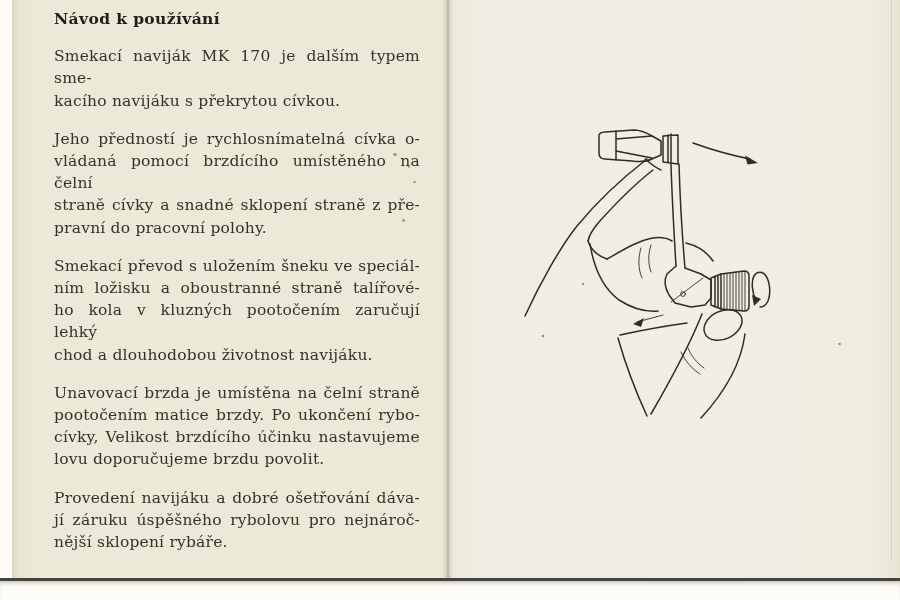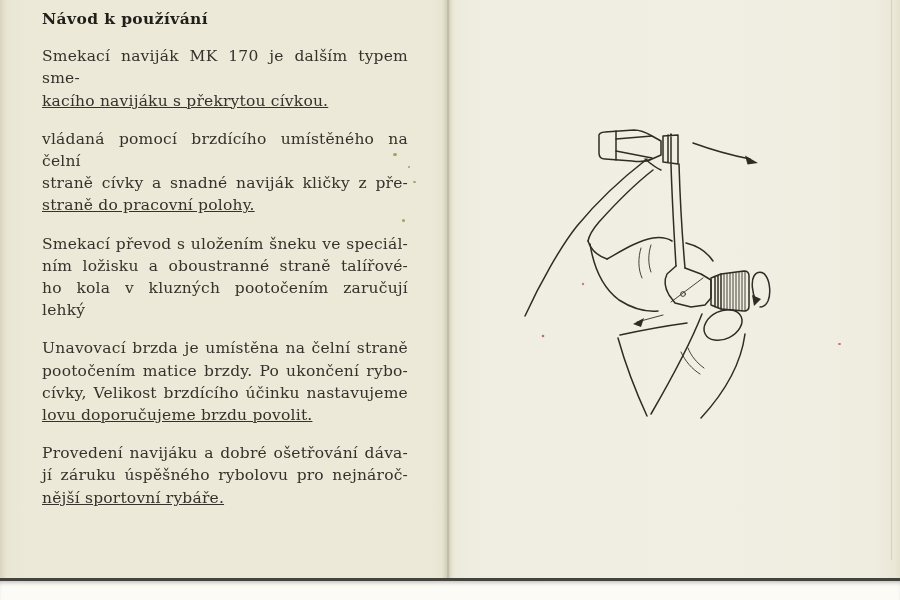--- a/index.html
+++ b/index.html
@@ -4,21 +4,21 @@
 <style>
   html,body{margin:0;padding:0;}
   body{
     width:900px;height:600px;position:relative;overflow:hidden;
     background:#fdfcf7;
     font-family:"DejaVu Serif","Liberation Serif",serif;
   }
   #scan{position:absolute;inset:0;}
   .page{position:absolute;top:0;height:578px;}
   #left-page{
-    left:0;width:447px;
+    left:12px;width:447px;
     background:linear-gradient(90deg,#d9d4bf 0,#e9e6d4 7px,#ece9d8 28px,#ece9d8 96%,#e6e3d0 100%);
   }
   #right-page{
     left:447px;width:453px;
     background:linear-gradient(90deg,#e1decb 0,#edebdc 9px,#f0eee2 38px,#f1efe3 60%,#efede0 94%,#eae7d7 99%,#e4e1cf 100%);
   }
   #page-fold{
     position:absolute;left:442px;top:0;width:11px;height:578px;
     background:linear-gradient(90deg,rgba(110,100,70,0),rgba(110,100,70,.16) 42%,rgba(88,82,58,.30) 55%,rgba(110,100,70,.08) 72%,rgba(110,100,70,0));
   }
@@ -30,21 +30,21 @@
   #right-edge{
     position:absolute;right:8px;top:0;width:1px;height:560px;
     background:rgba(150,145,118,.25);
   }
   .text-col{position:absolute;color:#36322b;font-size:15.5px;line-height:22.2px;letter-spacing:.2px;}
   #left-col{left:42px;top:8px;width:366px;}
   .hd{font-size:15.5px;font-weight:bold;color:#211f1a;margin:0 0 15px 0;letter-spacing:.4px;}
   .para{margin:0 0 16px 0;}
   .para:last-child{margin-bottom:0;}
   .tline{text-align:justify;text-align-last:justify;}
-  .tline.last{text-align-last:left;text-decoration:underline;}
+  .tline.last{text-align-last:left;}
   #illustration{position:absolute;left:495px;top:128px;width:330px;height:292px;}
   #illustration svg{display:block;width:330px;height:292px;}
   .ink-stroke{stroke:#2f2c26;stroke-width:1.5;fill:none;stroke-linecap:round;stroke-linejoin:round;}
   .ink-thin{stroke:#2f2c26;stroke-width:.9;fill:none;stroke-linecap:round;}
   .ink-fill{fill:#2f2c26;stroke:none;}
   .speck{position:absolute;border-radius:50%;}
   .speck.olive{background:#9b8836;opacity:.8;}
   .speck.maroon{background:#a13a50;opacity:.7;}
 </style>
 </head>
@@ -53,39 +53,41 @@
 <div id="scan">
 
   <div id="left-page" class="page">
     <div id="left-col" class="text-col">
       <h2 class="hd">Návod k používání</h2>
       <div class="para">
           <div class="tline">Smekací naviják MK 170 je dalším typem sme-</div>
           <div class="tline last">kacího navijáku s překrytou cívkou.</div>
         </div>
       <div class="para">
+          <div class="tline">Jeho předností je rychlosnímatelná cívka o-</div>
           <div class="tline">vládaná pomocí brzdícího umístěného na čelní</div>
-          <div class="tline">straně cívky a snadné naviják kličky z pře-</div>
-          <div class="tline last">straně do pracovní polohy.</div>
+          <div class="tline">straně cívky a snadné sklopení straně z pře-</div>
+          <div class="tline last">pravní do pracovní polohy.</div>
         </div>
       <div class="para">
           <div class="tline">Smekací převod s uložením šneku ve speciál-</div>
           <div class="tline">ním ložisku a oboustranné straně talířové-</div>
           <div class="tline">ho kola v kluzných pootočením zaručují lehký</div>
+          <div class="tline last">chod a dlouhodobou životnost navijáku.</div>
         </div>
       <div class="para">
           <div class="tline">Unavovací brzda je umístěna na čelní straně</div>
           <div class="tline">pootočením matice brzdy. Po ukončení rybo-</div>
           <div class="tline">cívky, Velikost brzdícího účinku nastavujeme</div>
           <div class="tline last">lovu doporučujeme brzdu povolit.</div>
         </div>
       <div class="para">
           <div class="tline">Provedení navijáku a dobré ošetřování dáva-</div>
           <div class="tline">jí záruku úspěšného rybolovu pro nejnároč-</div>
-          <div class="tline last">nější sportovní rybáře.</div>
+          <div class="tline last">nější sklopení rybáře.</div>
         </div>
     </div>
   </div>
 
   <div id="right-page" class="page">
     
 
     
   </div>
 

